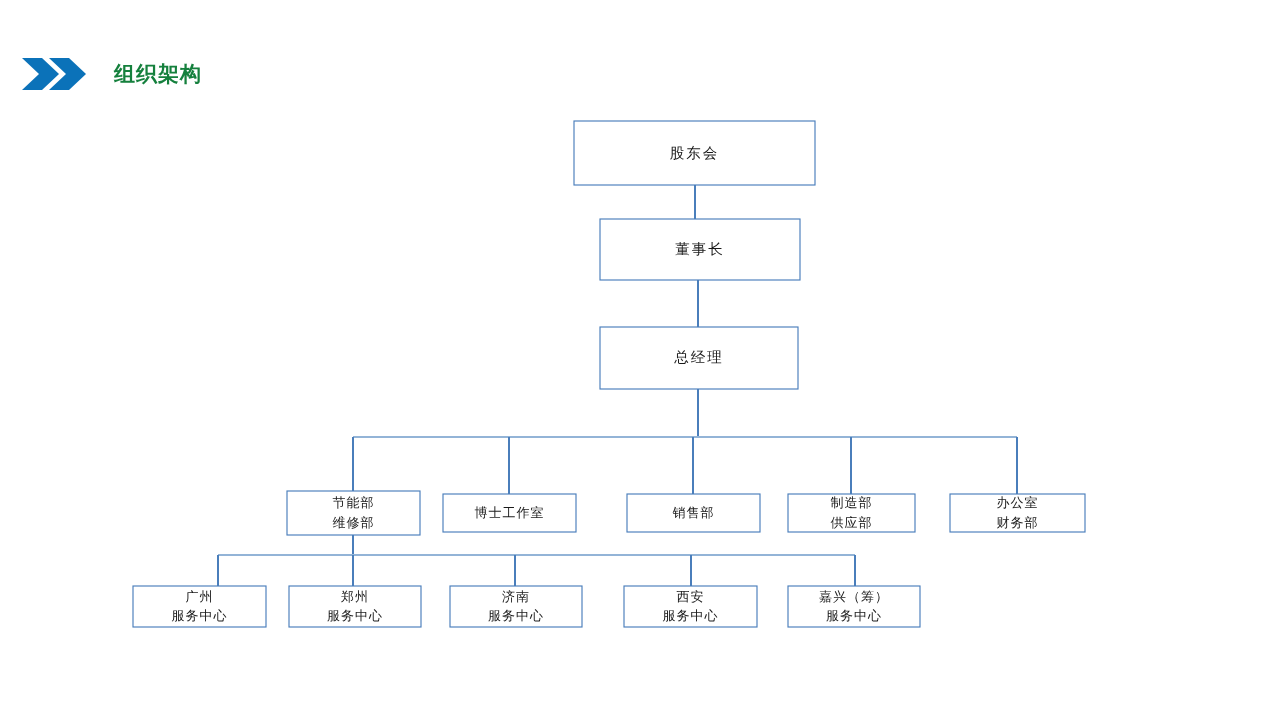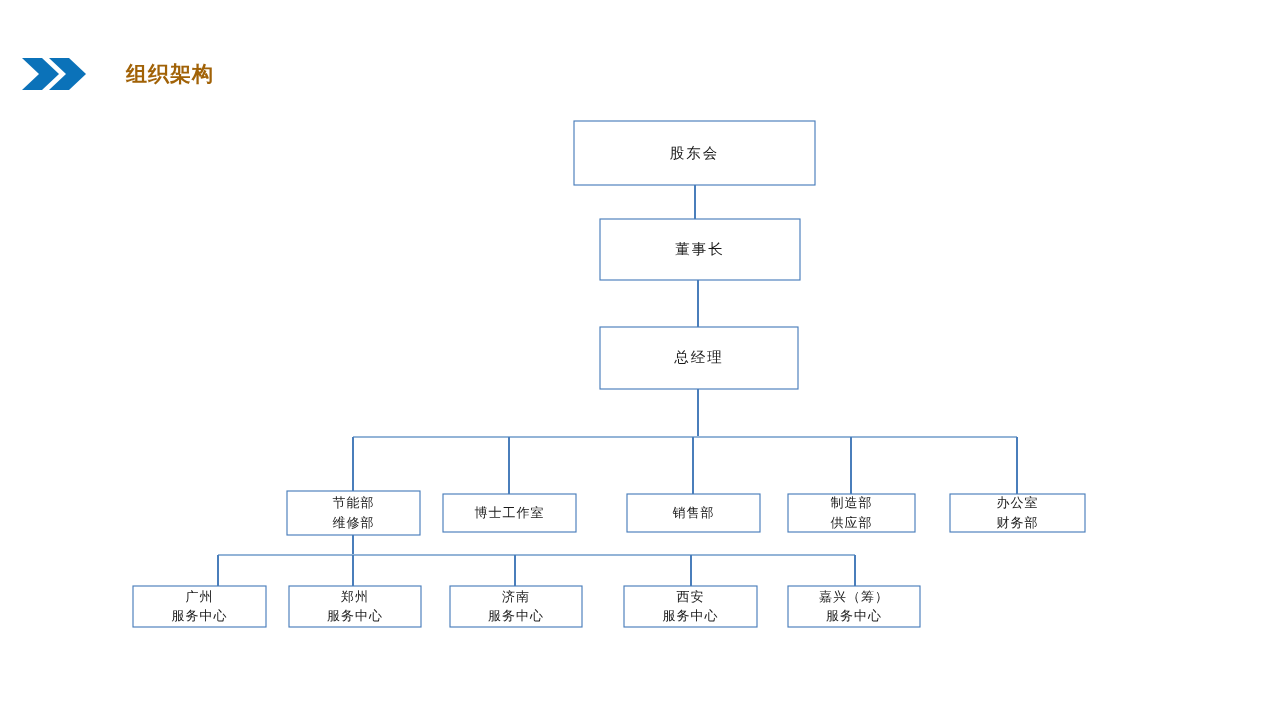--- a/index.html
+++ b/index.html
@@ -31,24 +31,24 @@
     align-items: center;
   }
   #chevron-icon {
     margin-left: 12px;
     width: 78px;
     height: 44px;
     display: block;
     flex: none;
   }
   #page-title {
-    margin-left: 36px;
+    margin-left: 24px;
     font-size: 21px;
     font-weight: bold;
-    color: #a16207;
+    color: #15803d;
     letter-spacing: 1px;
     line-height: 1;
     white-space: nowrap;
     font-family: "DejaVu Sans", "Liberation Sans", sans-serif;
   }
   
   #org-chart {
     position: absolute;
     left: 0;
     top: 0;

